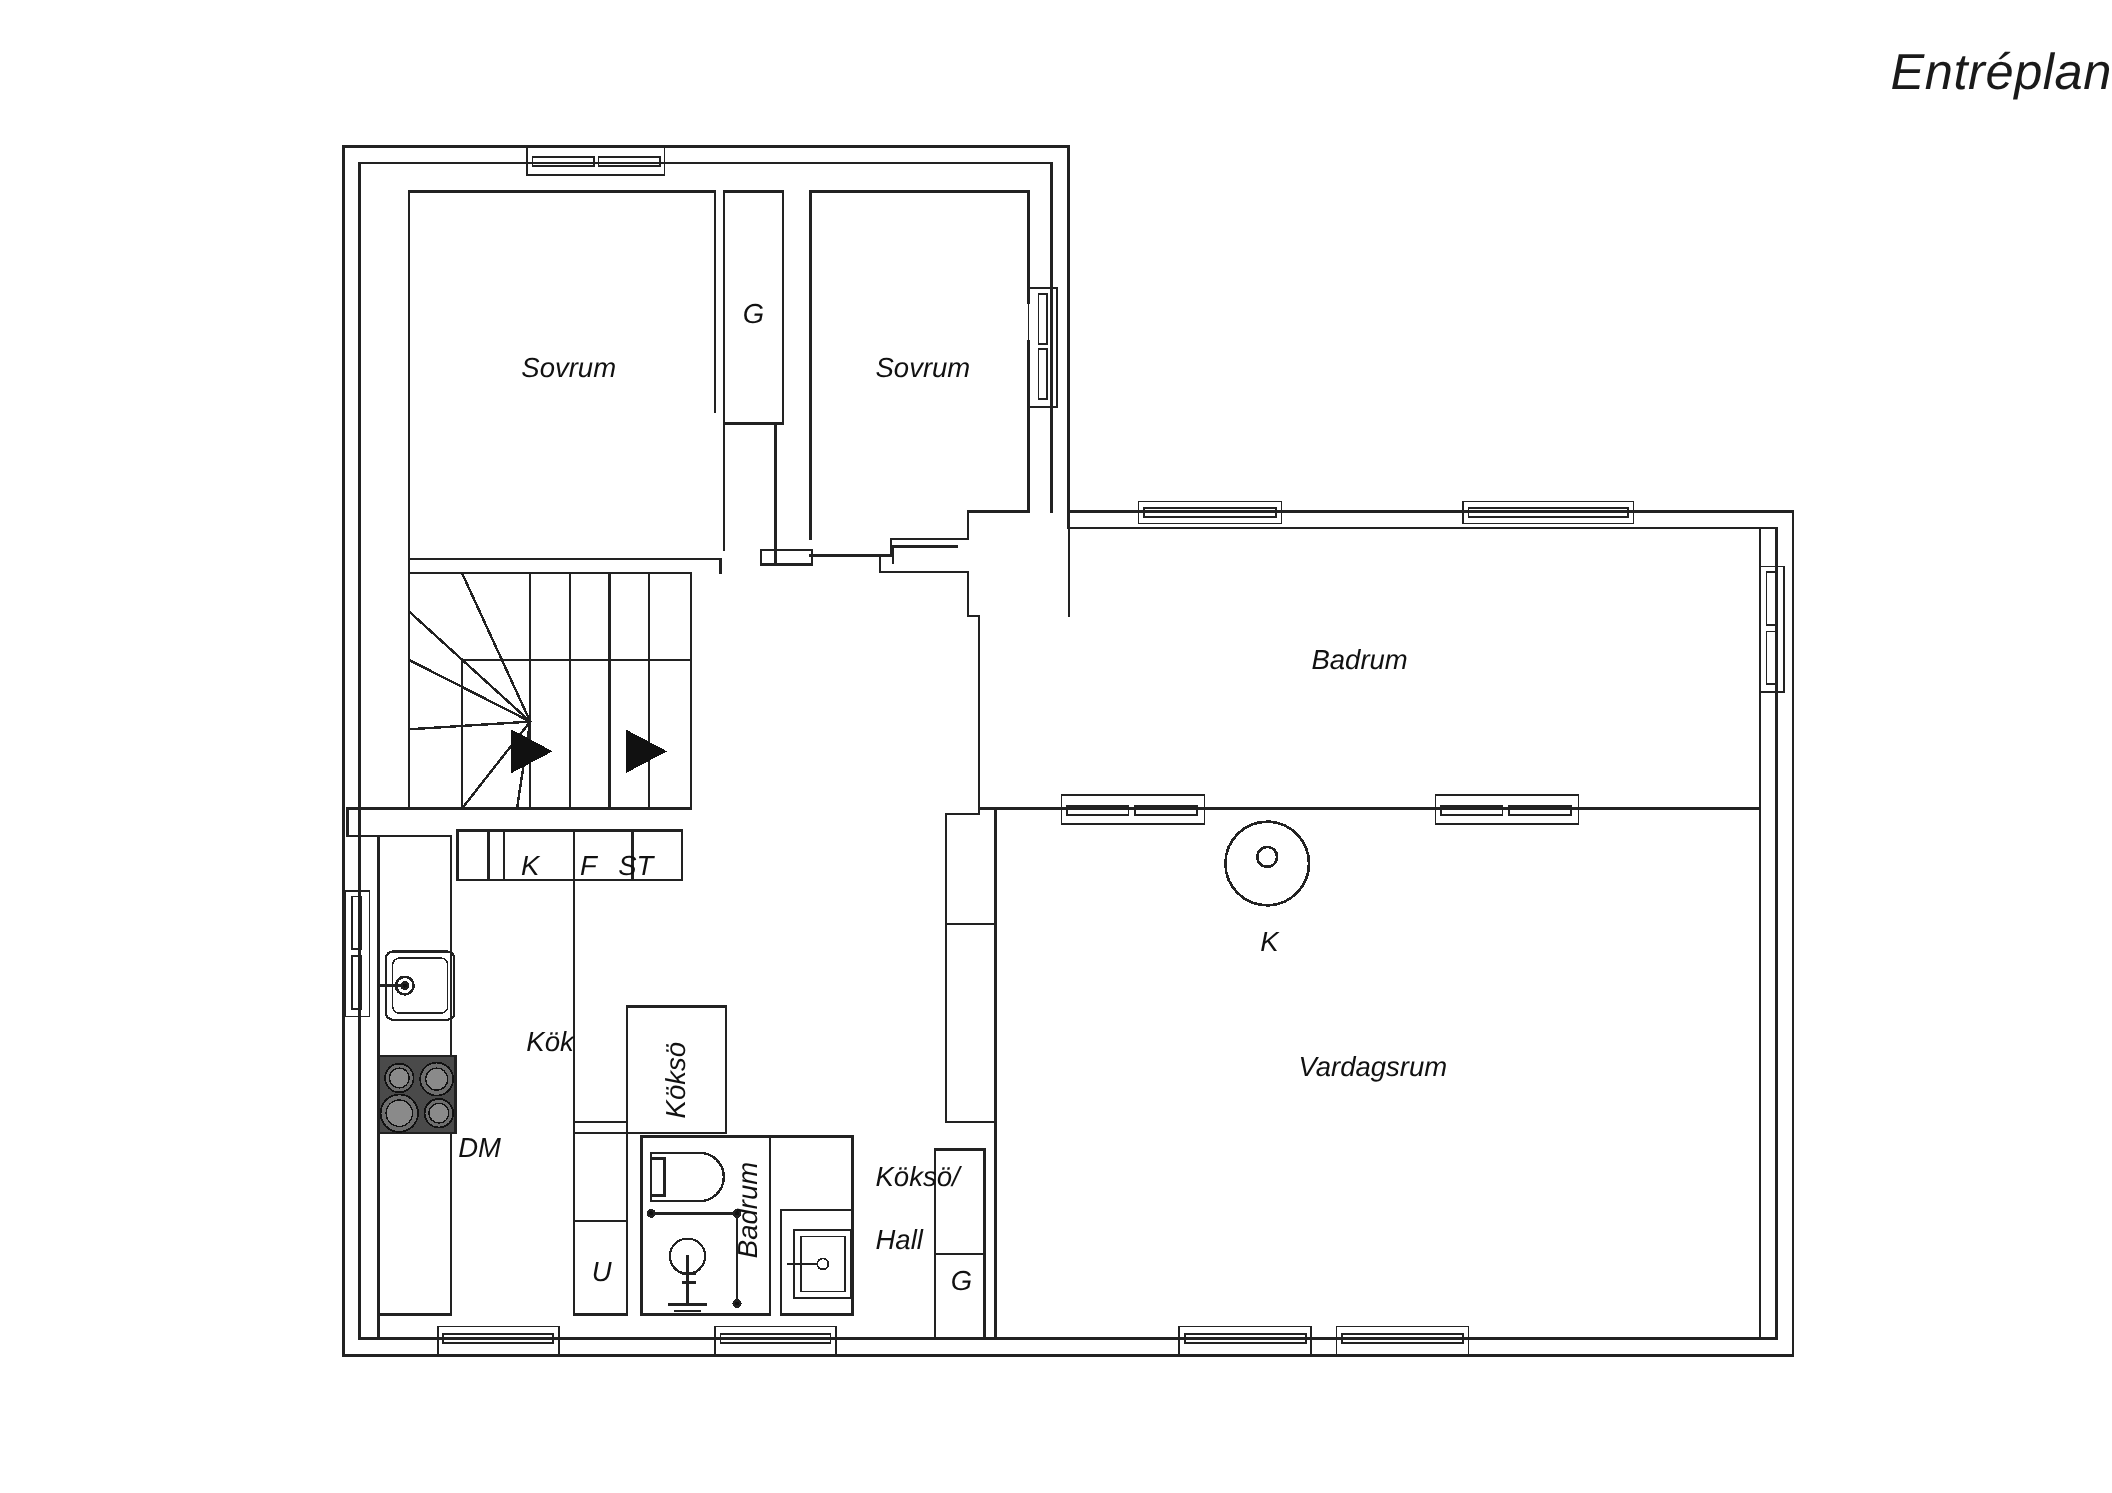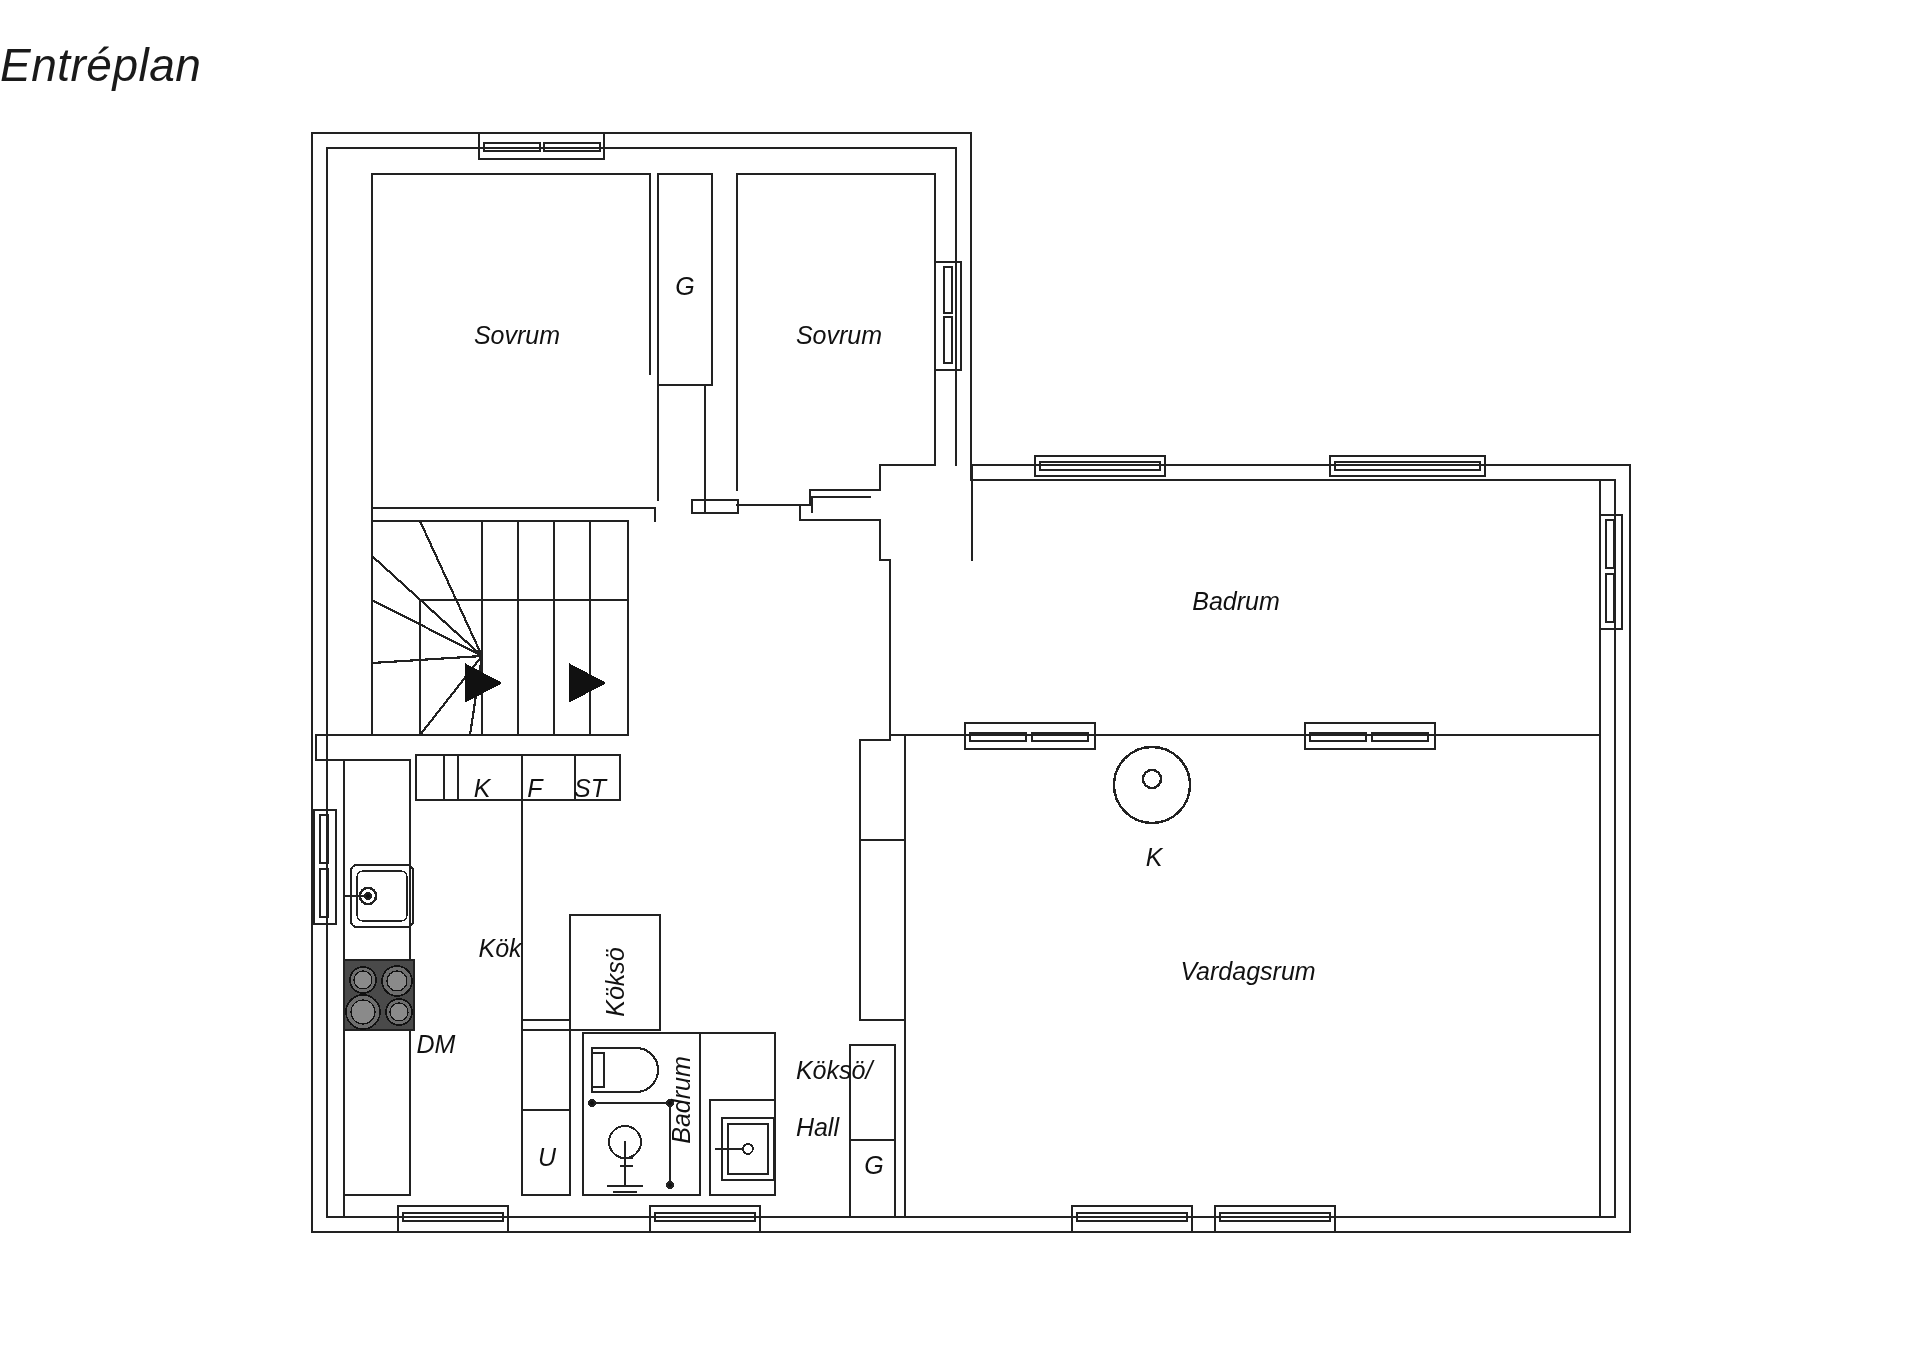--- a/index.html
+++ b/index.html
@@ -1,19 +1,19 @@
 <!DOCTYPE html>
 <html><head>
 <meta charset="utf-8">
 <style>
   html,body{margin:0;padding:0;background:#fff;}
   body{width:1920px;height:1357px;position:relative;font-family:"Liberation Sans",sans-serif;overflow:hidden;}
   #plan{position:absolute;left:0;top:0;width:1920px;height:1357px;}
   .title{
-    position:absolute;left:0;top:38px;width:1920px;text-align:left;
+    position:absolute;left:0;top:38px;width:1920px;text-align:right;
     font-family:"Liberation Sans",sans-serif;font-style:italic;font-weight:400;
     font-size:46px;color:#1a1a1a;letter-spacing:0.5px;
   }
   .lbl{
     position:absolute;font-family:"Liberation Sans",sans-serif;font-style:italic;
     color:#111;white-space:pre;line-height:1.15;
   }
   .lbl.room{font-size:25px;}
   .lbl.small{font-size:25px;}
   .lbl.center{transform:translate(-50%,-50%);}
@@ -285,16 +285,16 @@
 
 <div class="lbl room two" style="left:782px;top:1027px;">
   <span>Köksö/</span><br>
   <span>Hall</span>
 </div>
 
 <div class="lbl small center" style="left:685px;top:286px;">G</div>
 <div class="lbl small center" style="left:874px;top:1165px;">G</div>
 <div class="lbl small center" style="left:482px;top:788px;">K</div>
 <div class="lbl small center" style="left:535px;top:788px;">F</div>
-<div class="lbl small center" style="left:590px;top:788px;">ST</div>
+<div class="lbl small center" style="left:578px;top:788px;">ST</div>
 <div class="lbl small center" style="left:436px;top:1044px;">DM</div>
 <div class="lbl small center" style="left:547px;top:1157px;">U</div>
 <div class="lbl small center" style="left:1154px;top:857px;">K</div>
 
 </body></html>

